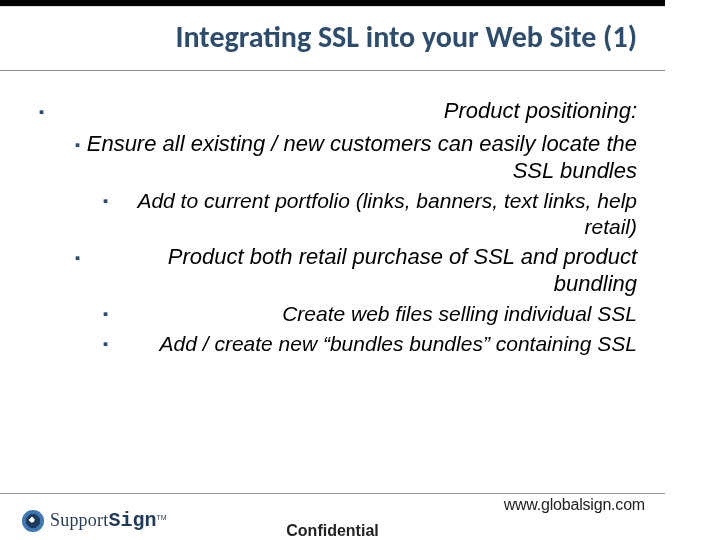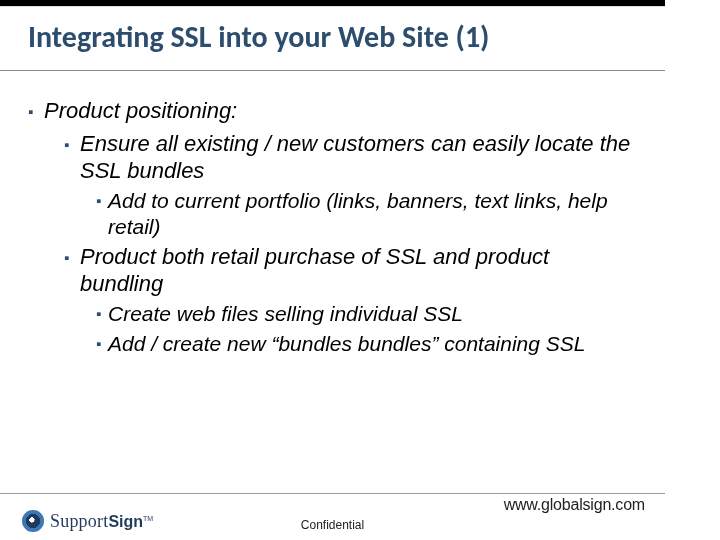--- a/index.html
+++ b/index.html
@@ -1,17 +1,17 @@
 <!DOCTYPE html>
 <html><head>
 <meta charset="utf-8">
 <style>
   * { margin: 0; padding: 0; box-sizing: border-box; }
   html, body { width: 720px; height: 540px; background: #fff; font-family: Arial, Helvetica, sans-serif; color: #000; }
-  .slide { width: 665px; height: 540px; position: relative; }
+  .slide { width: 665px; height: 540px; position: relative; text-align: right; }
 
   .topline-dark { position: absolute; left: 0; right: 0; top: 0; height: 6px; background: #000; }
   .topline-light { position: absolute; left: 0; right: 0; top: 6px; height: 1px; background: #ddd; }
 
   .title {
     position: absolute; left: 28px; top: 18px; right: 28px;
     font-family: "Calibri", Arial, sans-serif;
     font-weight: 700; font-size: 30px; color: #2d4d6e;
   }
   .title-rule { position: absolute; left: 0; right: 0; top: 70px; height: 1px; background: #8a8a8a; }
@@ -27,23 +27,23 @@
 
   .footer-rule { position: absolute; left: 0; right: 0; bottom: 46px; height: 1px; background: #9a9a9a; }
   .footer { position: absolute; left: 0; right: 0; bottom: 0; height: 46px; }
   .logo { position: absolute; left: 22px; bottom: 8px; display: flex; align-items: center; gap: 6px; }
   .logo-mark { width: 22px; height: 22px; border-radius: 50%; background:
      radial-gradient(circle at 45% 45%, #fff 0 15%, transparent 16%),
      radial-gradient(circle at 50% 50%, #1f3a5a 0 45%, transparent 46%),
      radial-gradient(circle at 50% 50%, #3b78b5 0 70%, #1f3a5a 71% 100%);
   }
   .logo-word1 { font-family: "Times New Roman", serif; font-size: 18px; color: #1f3a5a; font-weight: 400; letter-spacing: 0.2px; }
-  .logo-word2 { font-family: Liberation Sans, sans-serif; font-size: 16px; color: #1f3a5a; font-weight: 700; }
+  .logo-word2 { font-family: Liberation Mono, monospace; font-size: 20px; color: #1f3a5a; font-weight: 700; }
   .logo-tm { font-size: 7px; color: #1f3a5a; vertical-align: super; }
-  .footer-center { position: absolute; left: 50%; bottom: 8px; transform: translateX(-50%); font-size: 12px; color: #222; }
+  .footer-center { position: absolute; left: 50%; bottom: 0; transform: translateX(-50%); font-size: 16px; color: #222; font-weight: bold; }
   .footer-url { position: absolute; right: 20px; bottom: 26px; font-size: 16px; color: #222; letter-spacing: -0.2px; }
 </style>
 </head>
 <body>
 
 <div class="slide">
 
   <div class="topline-dark"></div>
   <div class="topline-light"></div>
 

